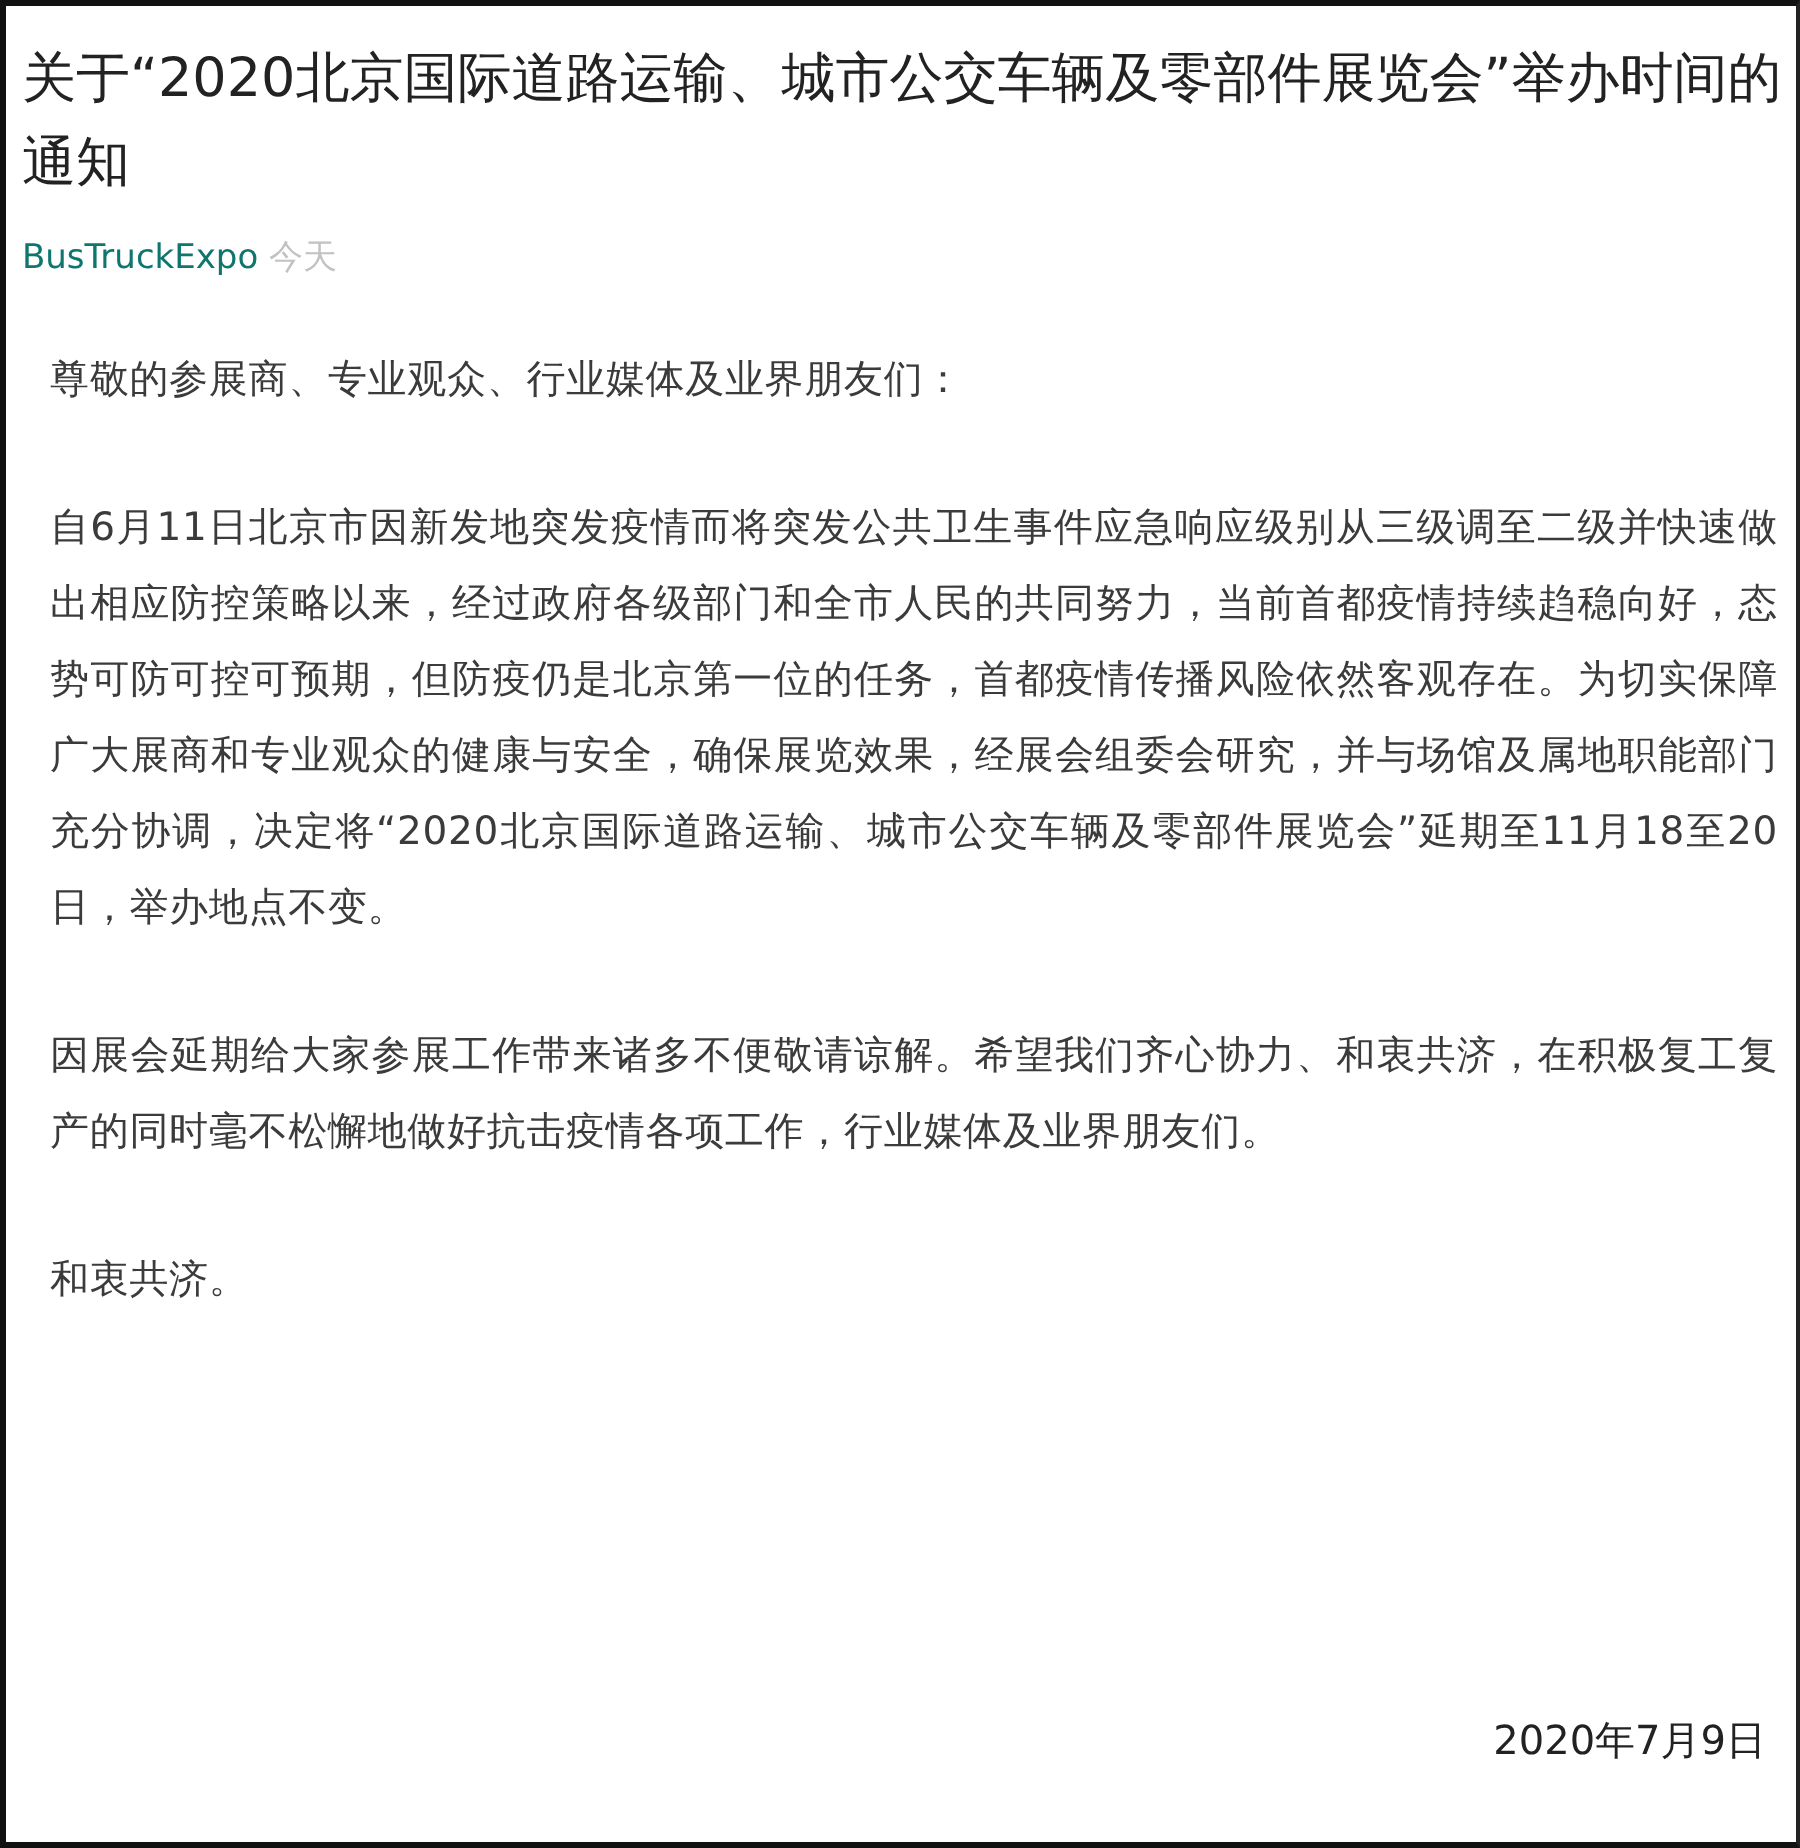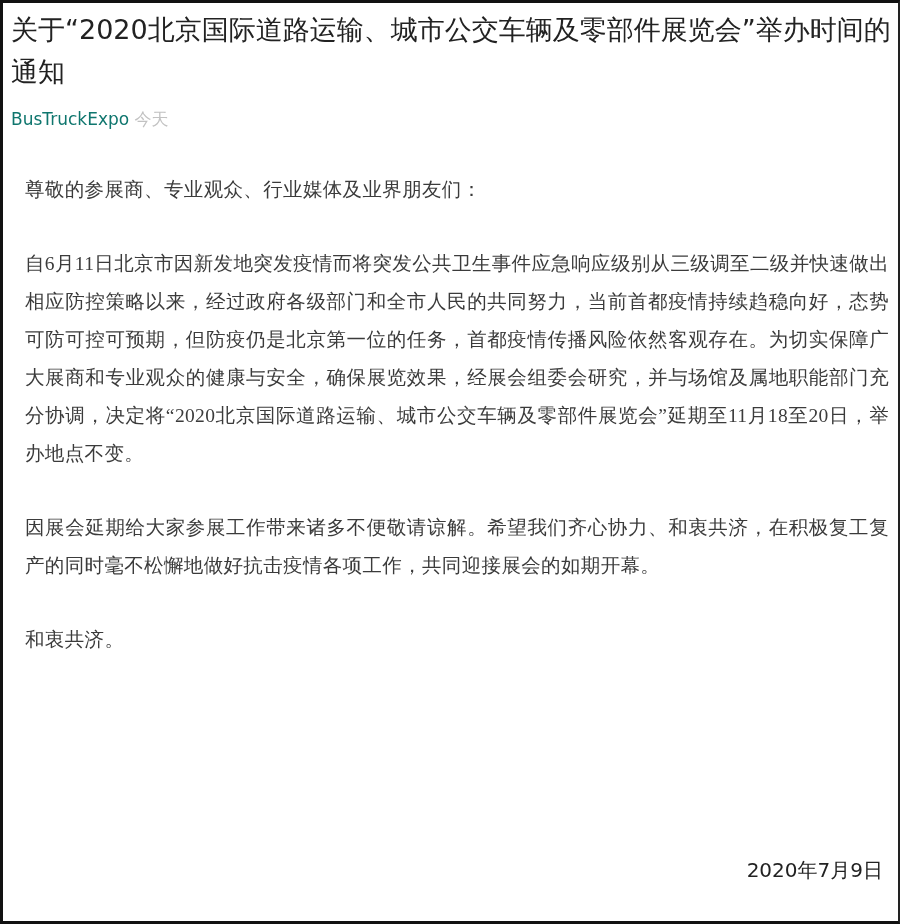--- a/index.html
+++ b/index.html
@@ -1,43 +1,43 @@
 <!DOCTYPE html>
 <html><head>
 <meta charset="utf-8">
 <style>
   html, body { margin:0; padding:0; background:#ffffff; }
   body { width:900px; height:924px; overflow:hidden; position:relative; font-family:"DejaVu Sans","Liberation Sans",sans-serif; }
   .frame { position:absolute; left:0; top:0; width:900px; height:924px; box-sizing:border-box;
            border-top:3px solid #111; border-left:3px solid #111; border-bottom:3px solid #111; border-right:2px solid #222; background:#fff; }
   .article { position:absolute; left:8px; top:0; width:880px; }
-  .title { margin:0; padding-top:6px; font-size:27px; line-height:42px; color:#222; font-weight:normal; letter-spacing:0px; }
+  .title { margin:0; padding-top:16px; font-size:27px; line-height:42px; color:#222; font-weight:normal; letter-spacing:0px; }
   .meta { margin-top:10px; height:32px; font-size:17px; line-height:32px; }
   .author { color:#0f766e; }
   .date { color:#c2c2c2; margin-left:0; }
   .body-text { position:absolute; left:22px; top:168px; width:864px; font-size:19.5px; line-height:38px; color:#3b3b3b; letter-spacing:0.35px; }
-  .body-text p { margin:0 0 36px 0; text-align:justify;font-family:Liberation Serif, serif; }
+  .body-text p { margin:0 0 36px 0; text-align:justify; }
   .body-text p.tight { margin-bottom:0; }
   .signature { position:absolute; right:15px; top:845px; text-align:right; font-size:20px; line-height:44px; color:#222; }
 </style>
 </head>
 <body>
 
 <div class="frame">
   <div class="article">
     <h1 class="title">关于“2020北京国际道路运输、城市公交车辆及零部件展览会”举办时间的通知</h1>
     <div class="meta">
       <span class="author">BusTruckExpo</span>
       <span class="date">今天</span>
     </div>
   </div>
 
   <div class="body-text">
     <p>尊敬的参展商、专业观众、行业媒体及业界朋友们：</p>
     <p>自6月11日北京市因新发地突发疫情而将突发公共卫生事件应急响应级别从三级调至二级并快速做出相应防控策略以来，经过政府各级部门和全市人民的共同努力，当前首都疫情持续趋稳向好，态势可防可控可预期，但防疫仍是北京第一位的任务，首都疫情传播风险依然客观存在。为切实保障广大展商和专业观众的健康与安全，确保展览效果，经展会组委会研究，并与场馆及属地职能部门充分协调，决定将“2020北京国际道路运输、城市公交车辆及零部件展览会”延期至11月18至20日，举办地点不变。</p>
-    <p>因展会延期给大家参展工作带来诸多不便敬请谅解。希望我们齐心协力、和衷共济，在积极复工复产的同时毫不松懈地做好抗击疫情各项工作，共同迎接展会的如期开幕。</p>
+    <p>因展会延期给大家参展工作带来诸多不便敬请谅解。希望我们齐心协力、和衷共济，在积极复工复产的同时毫不松懈地做好抗击疫情各项工作，行业媒体及业界朋友们。</p>
     <p class="tight">和衷共济。</p>
   </div>
 
   <div class="signature">
     <div>2020年7月9日</div>
   </div>
 </div>
 
 </body></html>

